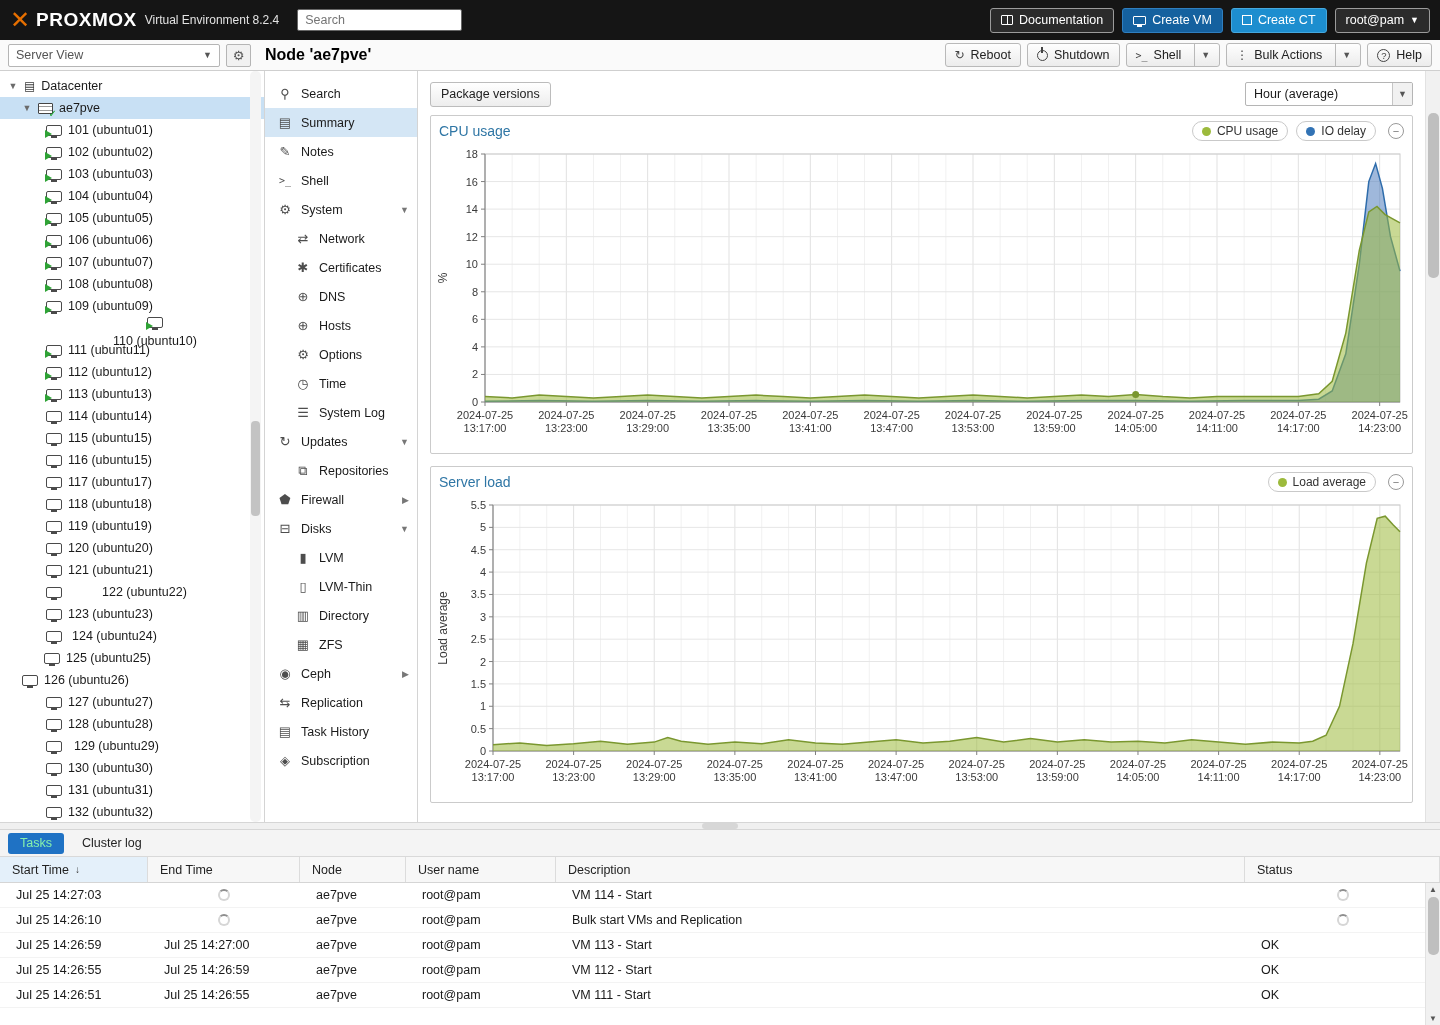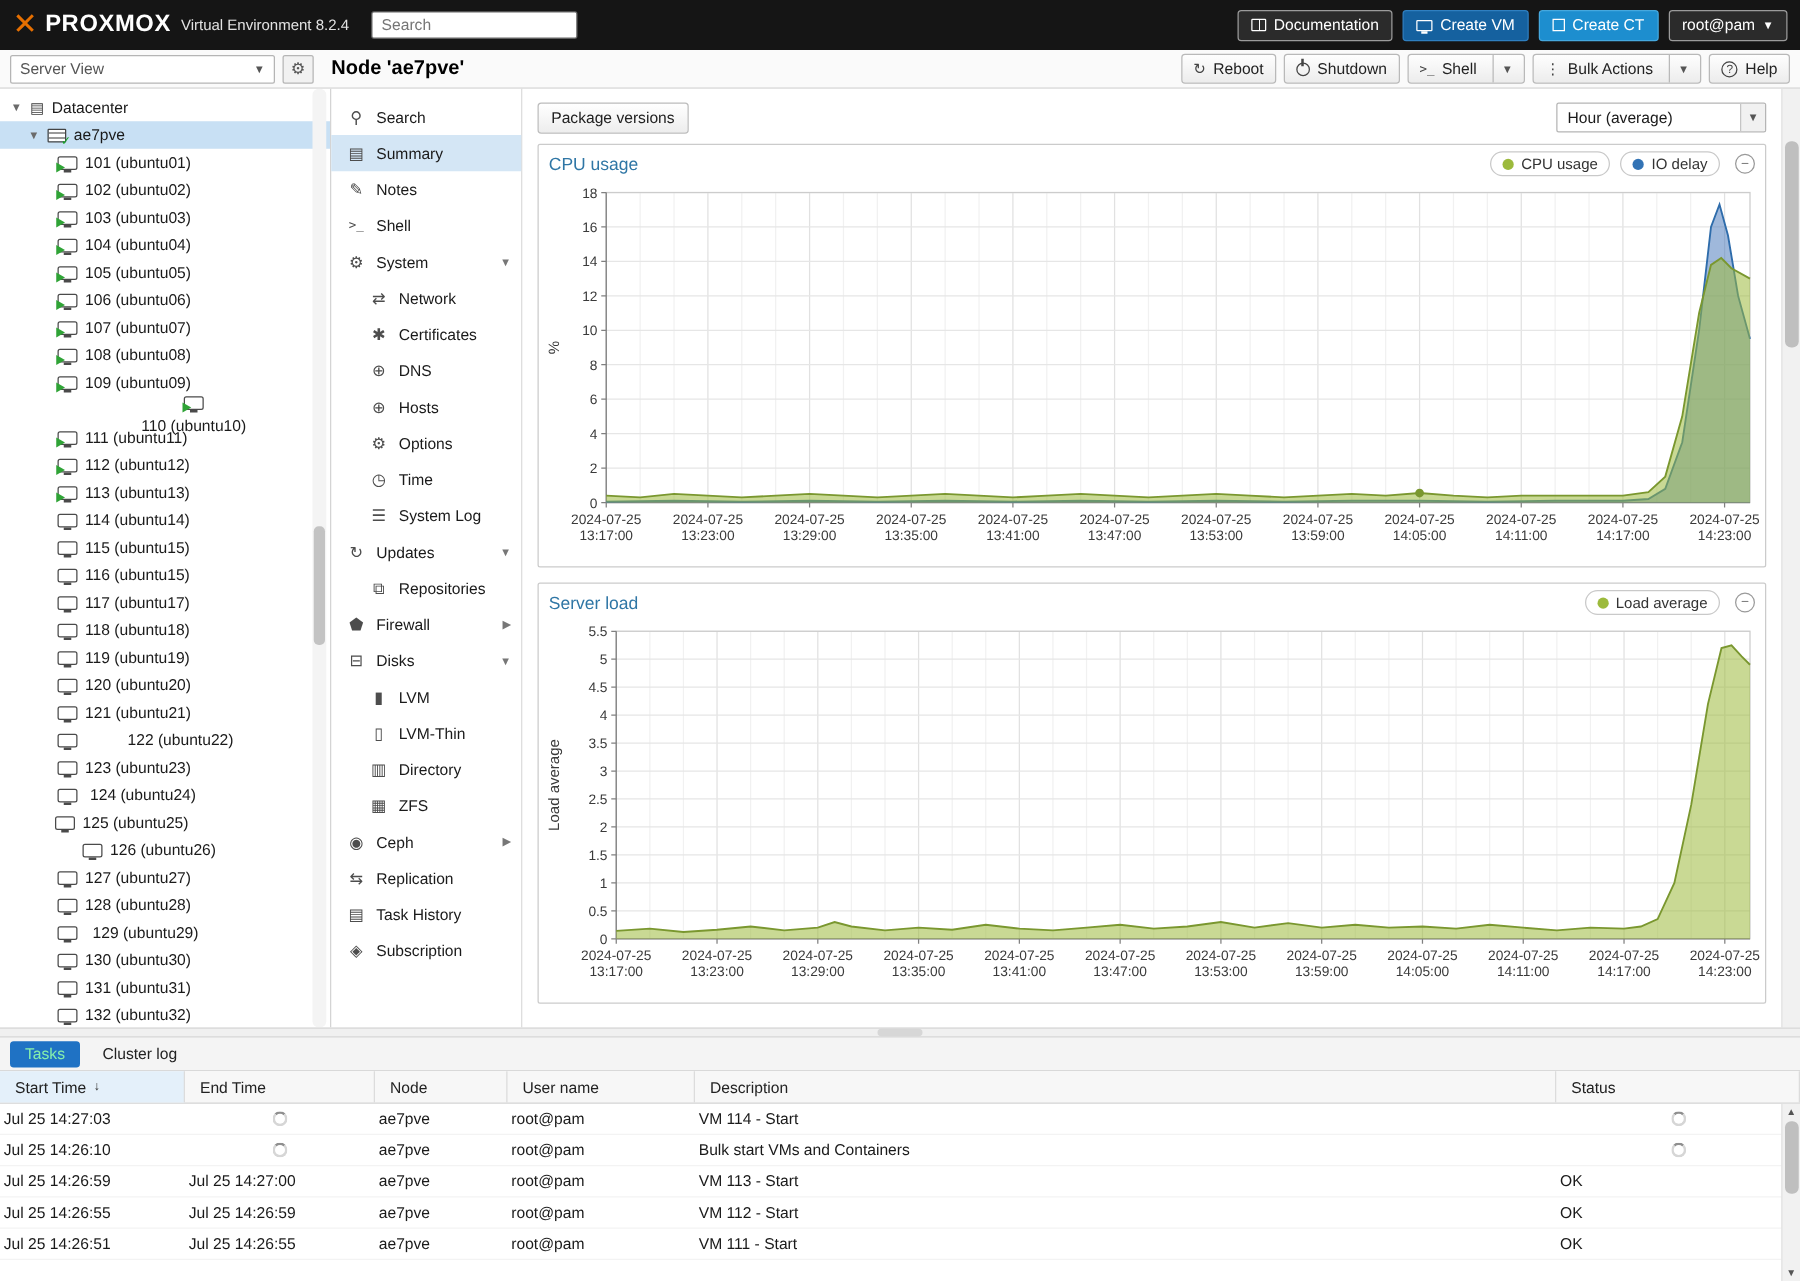--- a/index.html
+++ b/index.html
@@ -106,21 +106,21 @@
   .footer { height:195px; display:flex; flex-direction:column; background:#fff; }
   .tabbar { height:27px; background:#f4f4f4; border-bottom:1px solid #d9d9d9; display:flex; align-items:center; padding-left:8px; gap:6px; }
   .tab { height:21px; padding:0 12px; display:flex; align-items:center; font-size:12.5px; border-radius:3px; color:#222; cursor:pointer; }
   .tab.active { background:#1f72c4; color:#86efac; }
   .thead { height:26px; display:flex; background:#f7f7f7; border-bottom:1px solid #d5d5d5; font-size:12.5px; color:#222; }
   .th { display:flex; align-items:center; padding-left:12px; border-right:1px solid #dcdcdc; }
   .th.sorted { background:#e4f0fa; }
   .sortarrow { margin-left:6px; font-size:10px; color:#333; }
   .rows { flex:1; position:relative; overflow:hidden; }
   .trw { height:25px; display:flex; align-items:center; font-size:12.5px; border-bottom:1px solid #f3f3f3; }
-  .td { padding-left:3px; overflow:hidden; white-space:nowrap; }
+  .td { padding-left:16px; overflow:hidden; white-space:nowrap; }
   .c0 { width:148px; flex:none; } .c1 { width:152px; flex:none; } .c2 { width:106px; flex:none; }
   .c3 { width:150px; flex:none; } .c4 { flex:1; } .c5 { width:195px; flex:none; }
   .tdcenter { display:flex; justify-content:center; padding-left:0; }
   .spin { width:12px; height:12px; border:2px solid #d6d6d6; border-top-color:#8f8f8f; border-radius:50%; }
   .fscroll { position:absolute; right:0; top:0; bottom:0; width:15px; background:#f1f1f1; border-left:1px solid #e2e2e2; }
   .farrow { position:absolute; left:0; width:14px; text-align:center; font-size:8px; color:#555; }
   .fthumb { position:absolute; left:2px; width:11px; background:#bfbfbf; border-radius:5px; }
 </style>
 </head>
 <body>
@@ -294,21 +294,21 @@
           <span>123 (ubuntu23)</span>
         </div>
         <div class="trow" style="padding-left: 46px; gap: 10px;">
           <span class="mon"></span>
           <span>124 (ubuntu24)</span>
         </div>
         <div class="trow" style="padding-left: 44px;">
           <span class="mon"></span>
           <span>125 (ubuntu25)</span>
         </div>
-        <div class="trow" style="padding-left: 66px;">
+        <div class="trow" style="padding-left: 22px;">
           <span class="mon"></span>
           <span>126 (ubuntu26)</span>
         </div>
         <div class="trow" style="padding-left: 46px;">
           <span class="mon"></span>
           <span>127 (ubuntu27)</span>
         </div>
         <div class="trow" style="padding-left: 46px;">
           <span class="mon"></span>
           <span>128 (ubuntu28)</span>
@@ -751,21 +751,21 @@
             <span class="spin"></span>
           </div>
         </div>
         <div class="trw">
           <div class="td c0">Jul 25 14:26:10</div>
           <div class="td c1 tdcenter">
             <span class="spin"></span>
           </div>
           <div class="td c2">ae7pve</div>
           <div class="td c3">root@pam</div>
-          <div class="td c4">Bulk start VMs and Containers</div>
+          <div class="td c4">Bulk start VMs and Replication</div>
           <div class="td c5 tdcenter">
             <span class="spin"></span>
           </div>
         </div>
         <div class="trw">
           <div class="td c0">Jul 25 14:26:59</div>
           <div class="td c1">Jul 25 14:27:00</div>
           <div class="td c2">ae7pve</div>
           <div class="td c3">root@pam</div>
           <div class="td c4">VM 113 - Start</div>

